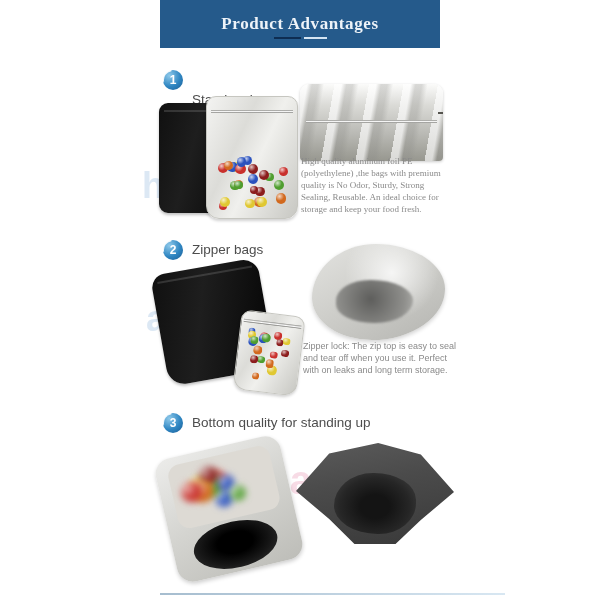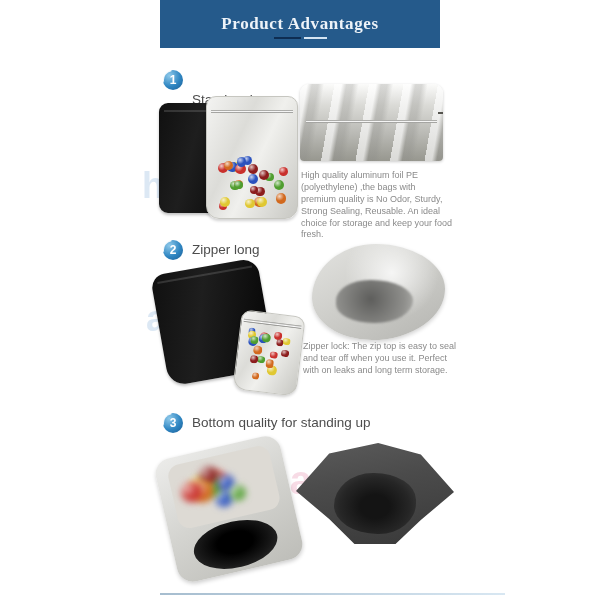--- a/index.html
+++ b/index.html
@@ -138,26 +138,26 @@
           <div class="candy" style="height: 10.6732px; width: 10.6732px; left: 60.8253px; top: 37.9819px; background: radial-gradient(circle at 35% 30%, rgba(255, 255, 255, 0.75), rgba(255, 255, 255, 0) 45%), rgb(210, 105, 30);"></div>
         </div>
     </div>
   </div>
 
   <div class="photo foil-top" style="left:300px;top:84px;width:143px;height:77px;">
     <div class="zipline" style="top:36px;"></div>
     <div class="notch" style="right:0;top:28px;"></div>
   </div>
 
-  <div class="caption" style="left:301px;top:170px;width:152px;">High quality aluminum foil PE (polyethylene) ,the bags with premium quality is No Odor, Sturdy, Strong Sealing, Reusable. An ideal choice for storage and keep your food fresh.</div>
+  <div class="caption" style="left:301px;top:156px;width:152px;font-family:Liberation Serif, serif;">High quality aluminum foil PE (polyethylene) ,the bags with premium quality is No Odor, Sturdy, Strong Sealing, Reusable. An ideal choice for storage and keep your food fresh.</div>
 
   <div class="num-badge" style="left:163px;top:240px;">
     <span>2</span>
   </div>
-  <div class="sec-heading" style="left:192px;top:240px;">Zipper long</div>
+  <div class="sec-heading" style="left:192px;top:240px;">Zipper bags</div>
 
   <div class="photo" style="left:155px;top:258px;width:150px;height:135px;">
     <div class="pouch-black" style="left:4px;top:8px;width:108px;height:112px;transform:rotate(-10deg);border-radius:14px 16px 20px 18px;"></div>
     <div class="pouch-clear" style="left:82px;top:55px;width:62px;height:78px;transform:rotate(7deg);">
       <div class="zipline" style="top:8px;"></div>
       <div class="candy-field" id="candies-2" style="left:6px;top:16px;width:48px;height:56px;">
           <div class="candy" style="height: 8.69897px; width: 8.69897px; left: 14.153px; top: 3.33902px; background: radial-gradient(circle at 35% 30%, rgba(255, 255, 255, 0.75), rgba(255, 255, 255, 0) 45%), rgb(201, 48, 44);"></div>
           <div class="candy" style="height: 7.1445px; width: 7.1445px; left: 1.50229px; top: 0.330934px; background: radial-gradient(circle at 35% 30%, rgba(255, 255, 255, 0.75), rgba(255, 255, 255, 0) 45%), rgb(42, 82, 190);"></div>
           <div class="candy" style="height: 7.27362px; width: 7.27362px; left: 14.4242px; top: 27.2027px; background: radial-gradient(circle at 35% 30%, rgba(255, 255, 255, 0.75), rgba(255, 255, 255, 0) 45%), rgb(79, 158, 47);"></div>
           <div class="candy" style="height: 9.61179px; width: 9.61179px; left: 25.166px; top: 35.2247px; background: radial-gradient(circle at 35% 30%, rgba(255, 255, 255, 0.75), rgba(255, 255, 255, 0) 45%), rgb(224, 200, 50);"></div>

